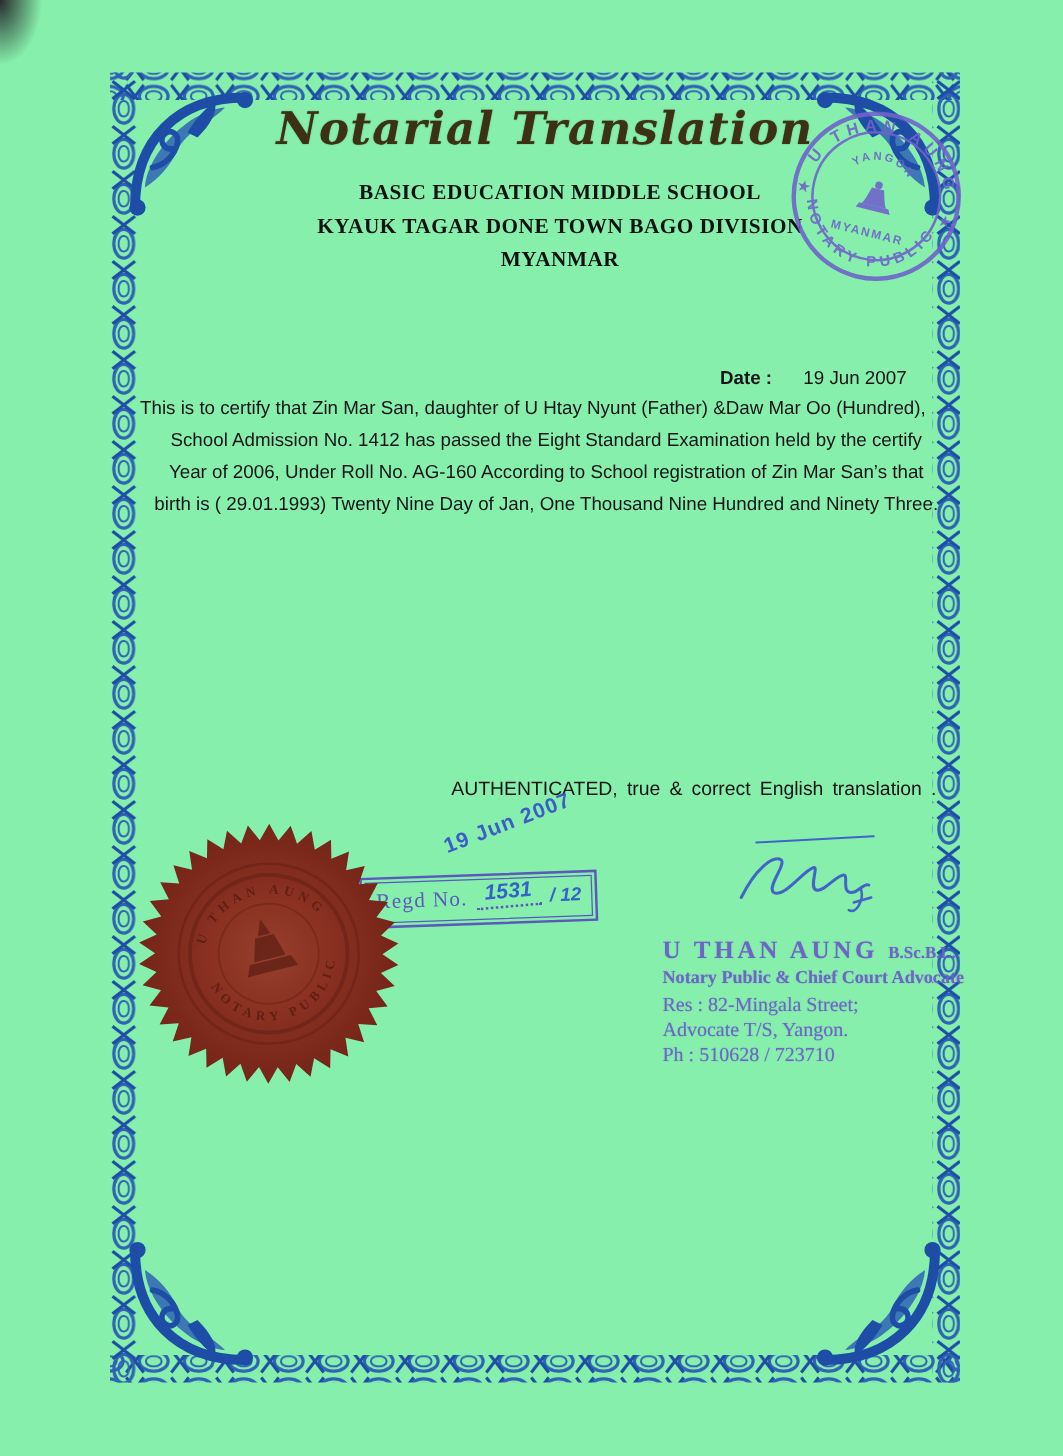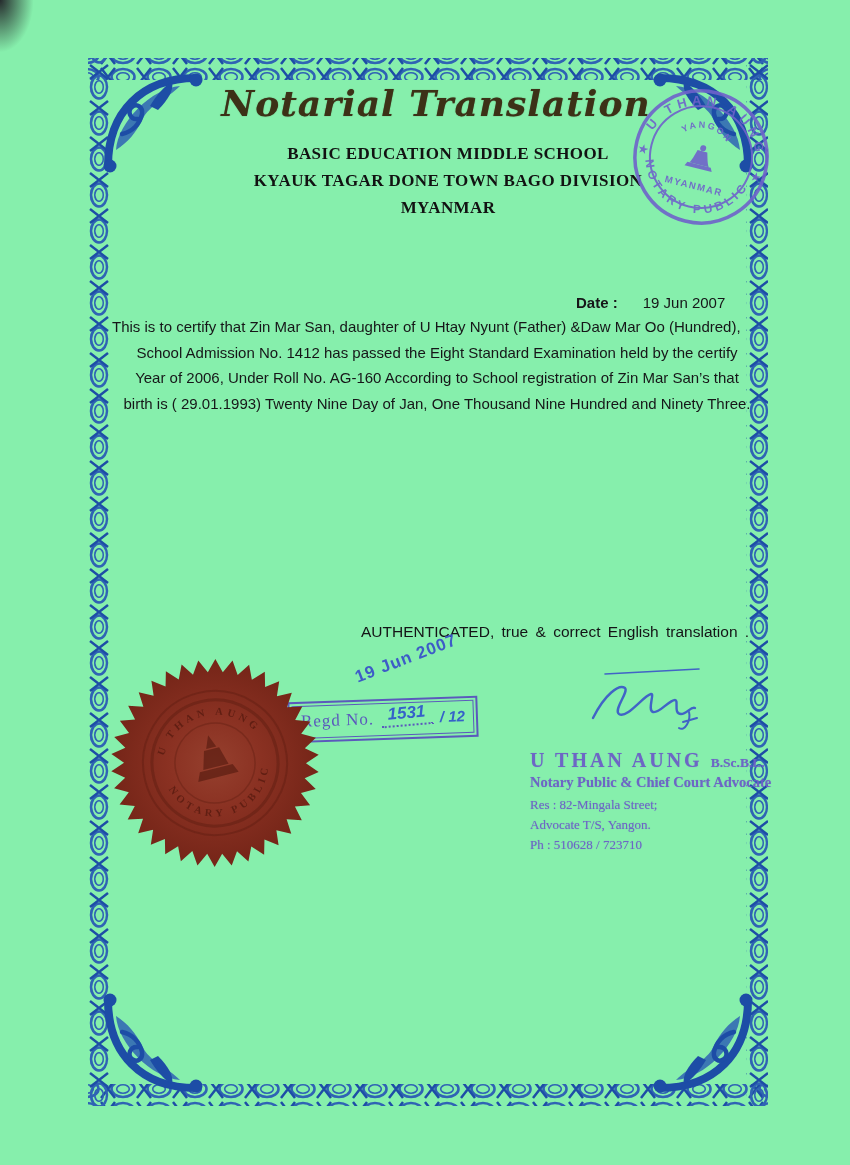--- a/index.html
+++ b/index.html
@@ -55,21 +55,21 @@
 
   
   .signature{left:585px;top:666px;}
 
   
   .notary-details{left:498px;top:749px;width:274px;color:#6c5fc7;
     font-family:Liberation Serif, serif;text-shadow:0 0 1px rgba(108,95,199,.5);opacity:.95;margin-left:32px;}
   .nd-name{font-size:20px;font-weight:700;letter-spacing:3px;white-space:nowrap;}
   .nd-degree{font-size:13.5px;letter-spacing:0;}
   .nd-role{font-size:14.5px;font-weight:700;margin-top:2px;white-space:nowrap;}
-  .nd-cols{display:flex;gap:17px;font-size:13px;line-height:20px;margin-top:4px;}
+  .nd-cols{display:flex;gap:17px;font-size:16px;line-height:20px;margin-top:4px;}
   .nd-col div{white-space:nowrap;}
 </style>
 </head>
 <body>
 
 <div class="page">
 
   <svg class="abs" style="left:0;top:0" width="850" height="1165" viewBox="0 0 850 1165">
     <defs>
       <pattern id="chainH" width="36" height="22" patternUnits="userSpaceOnUse">

